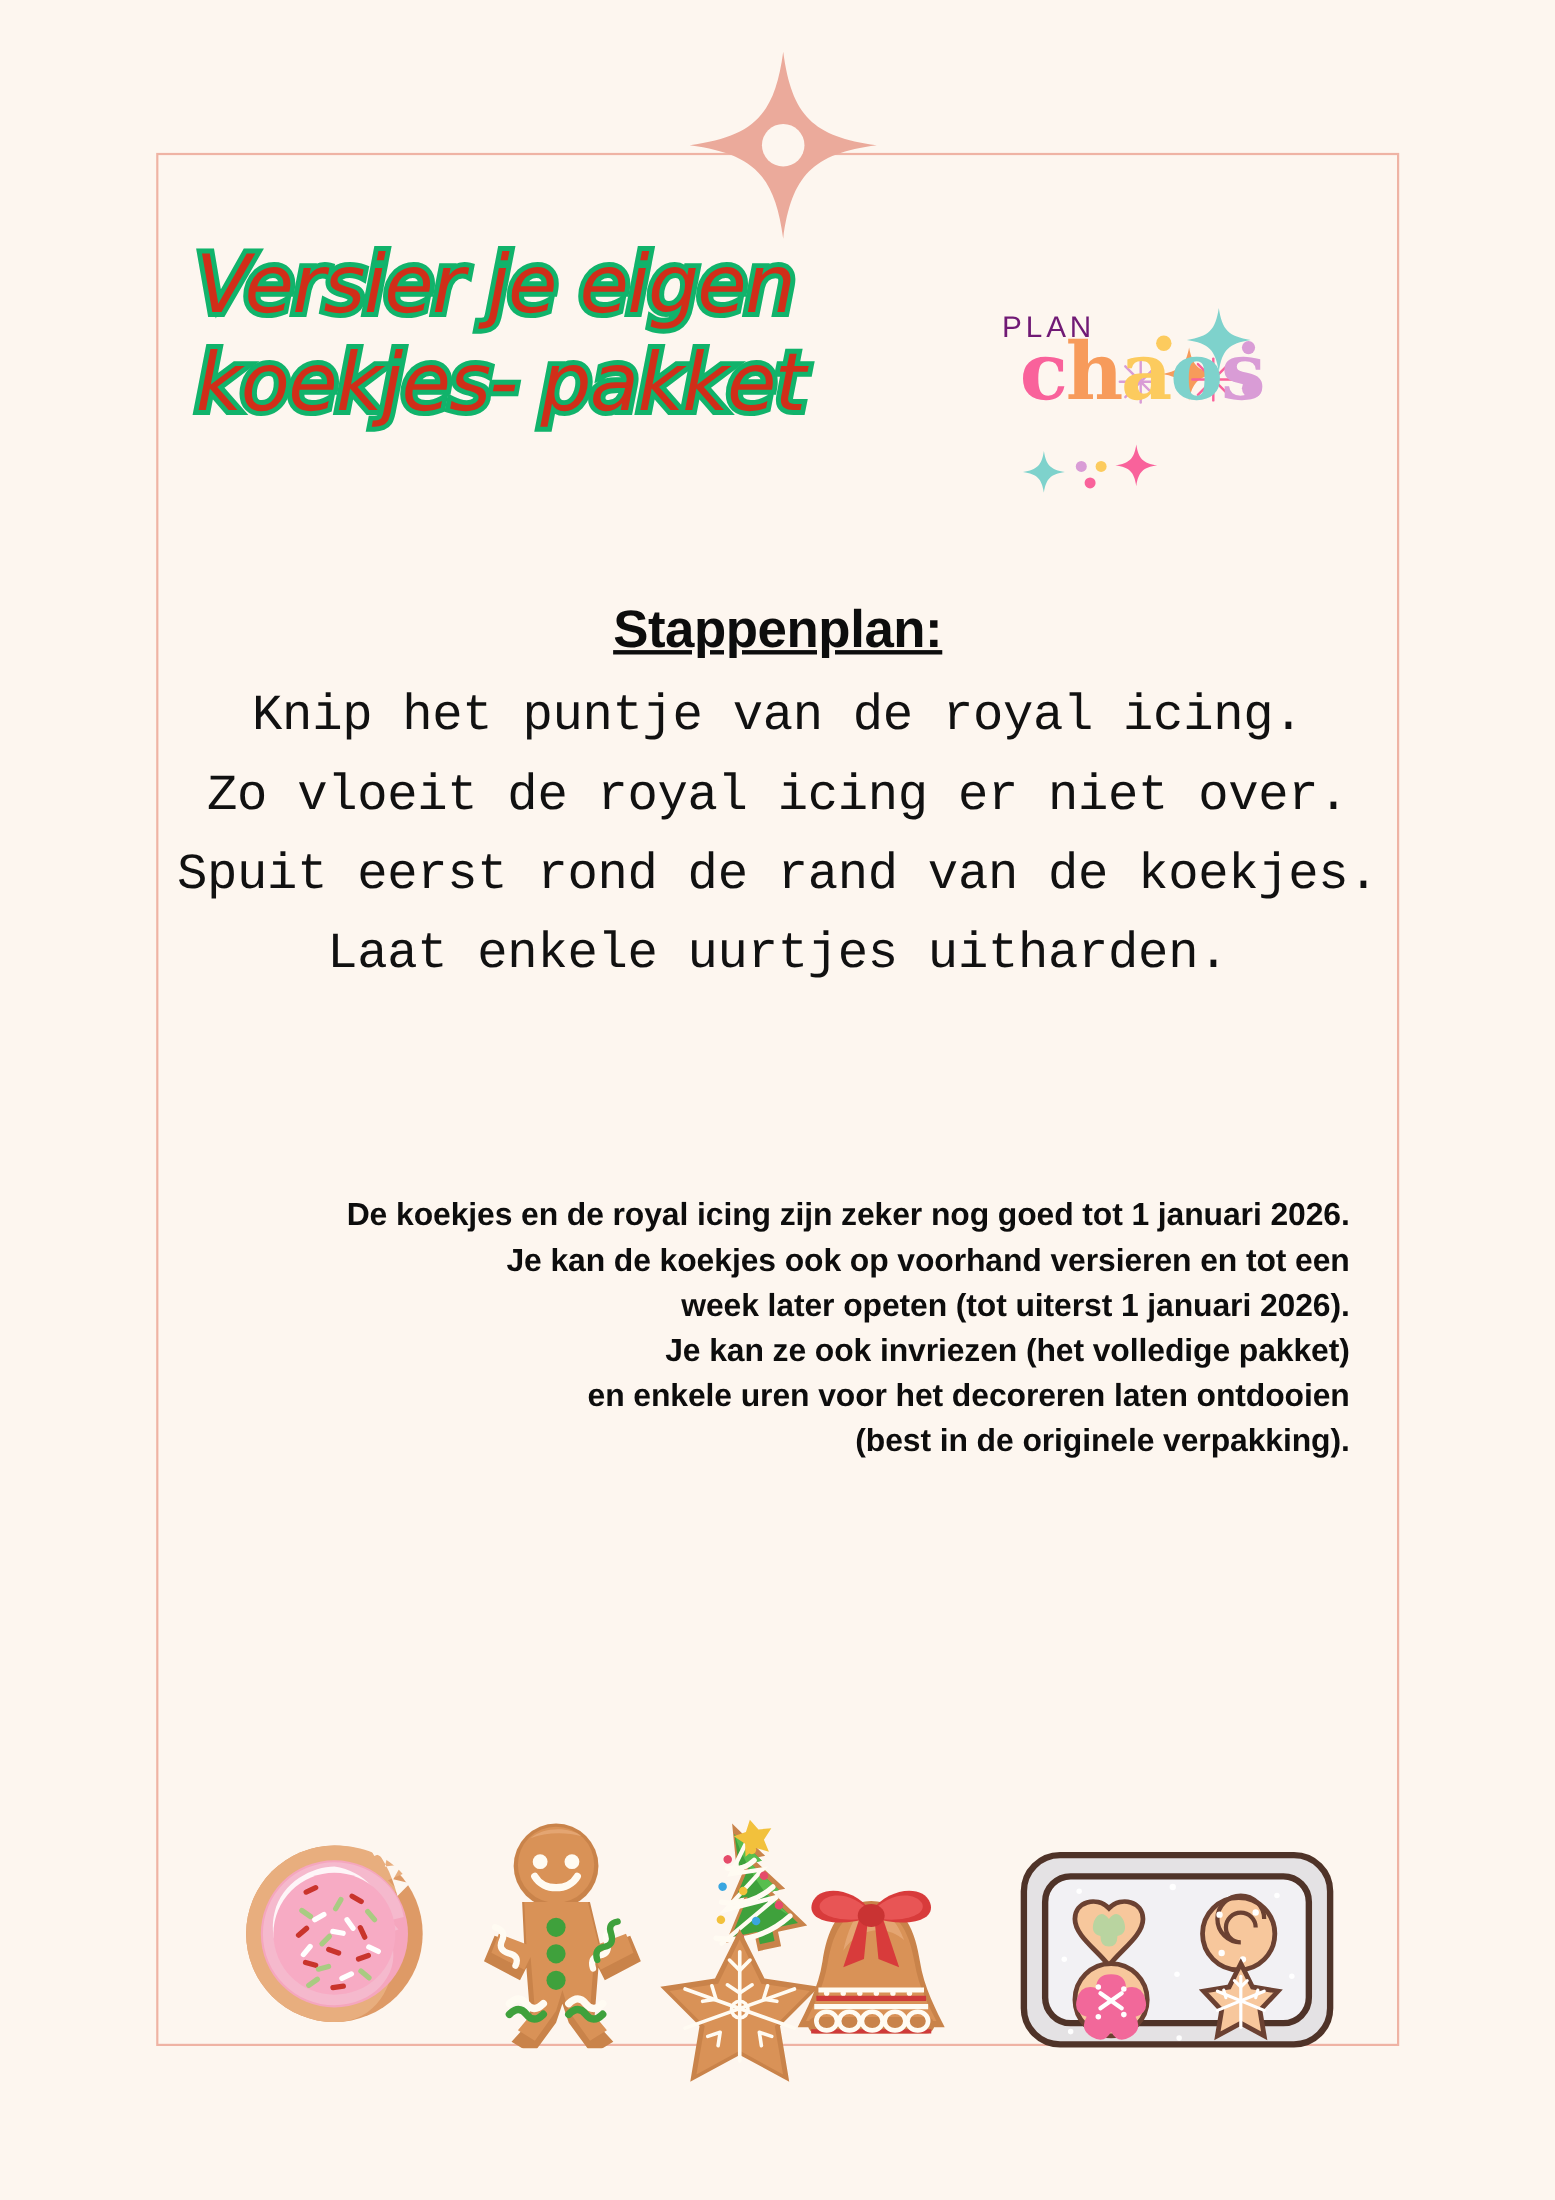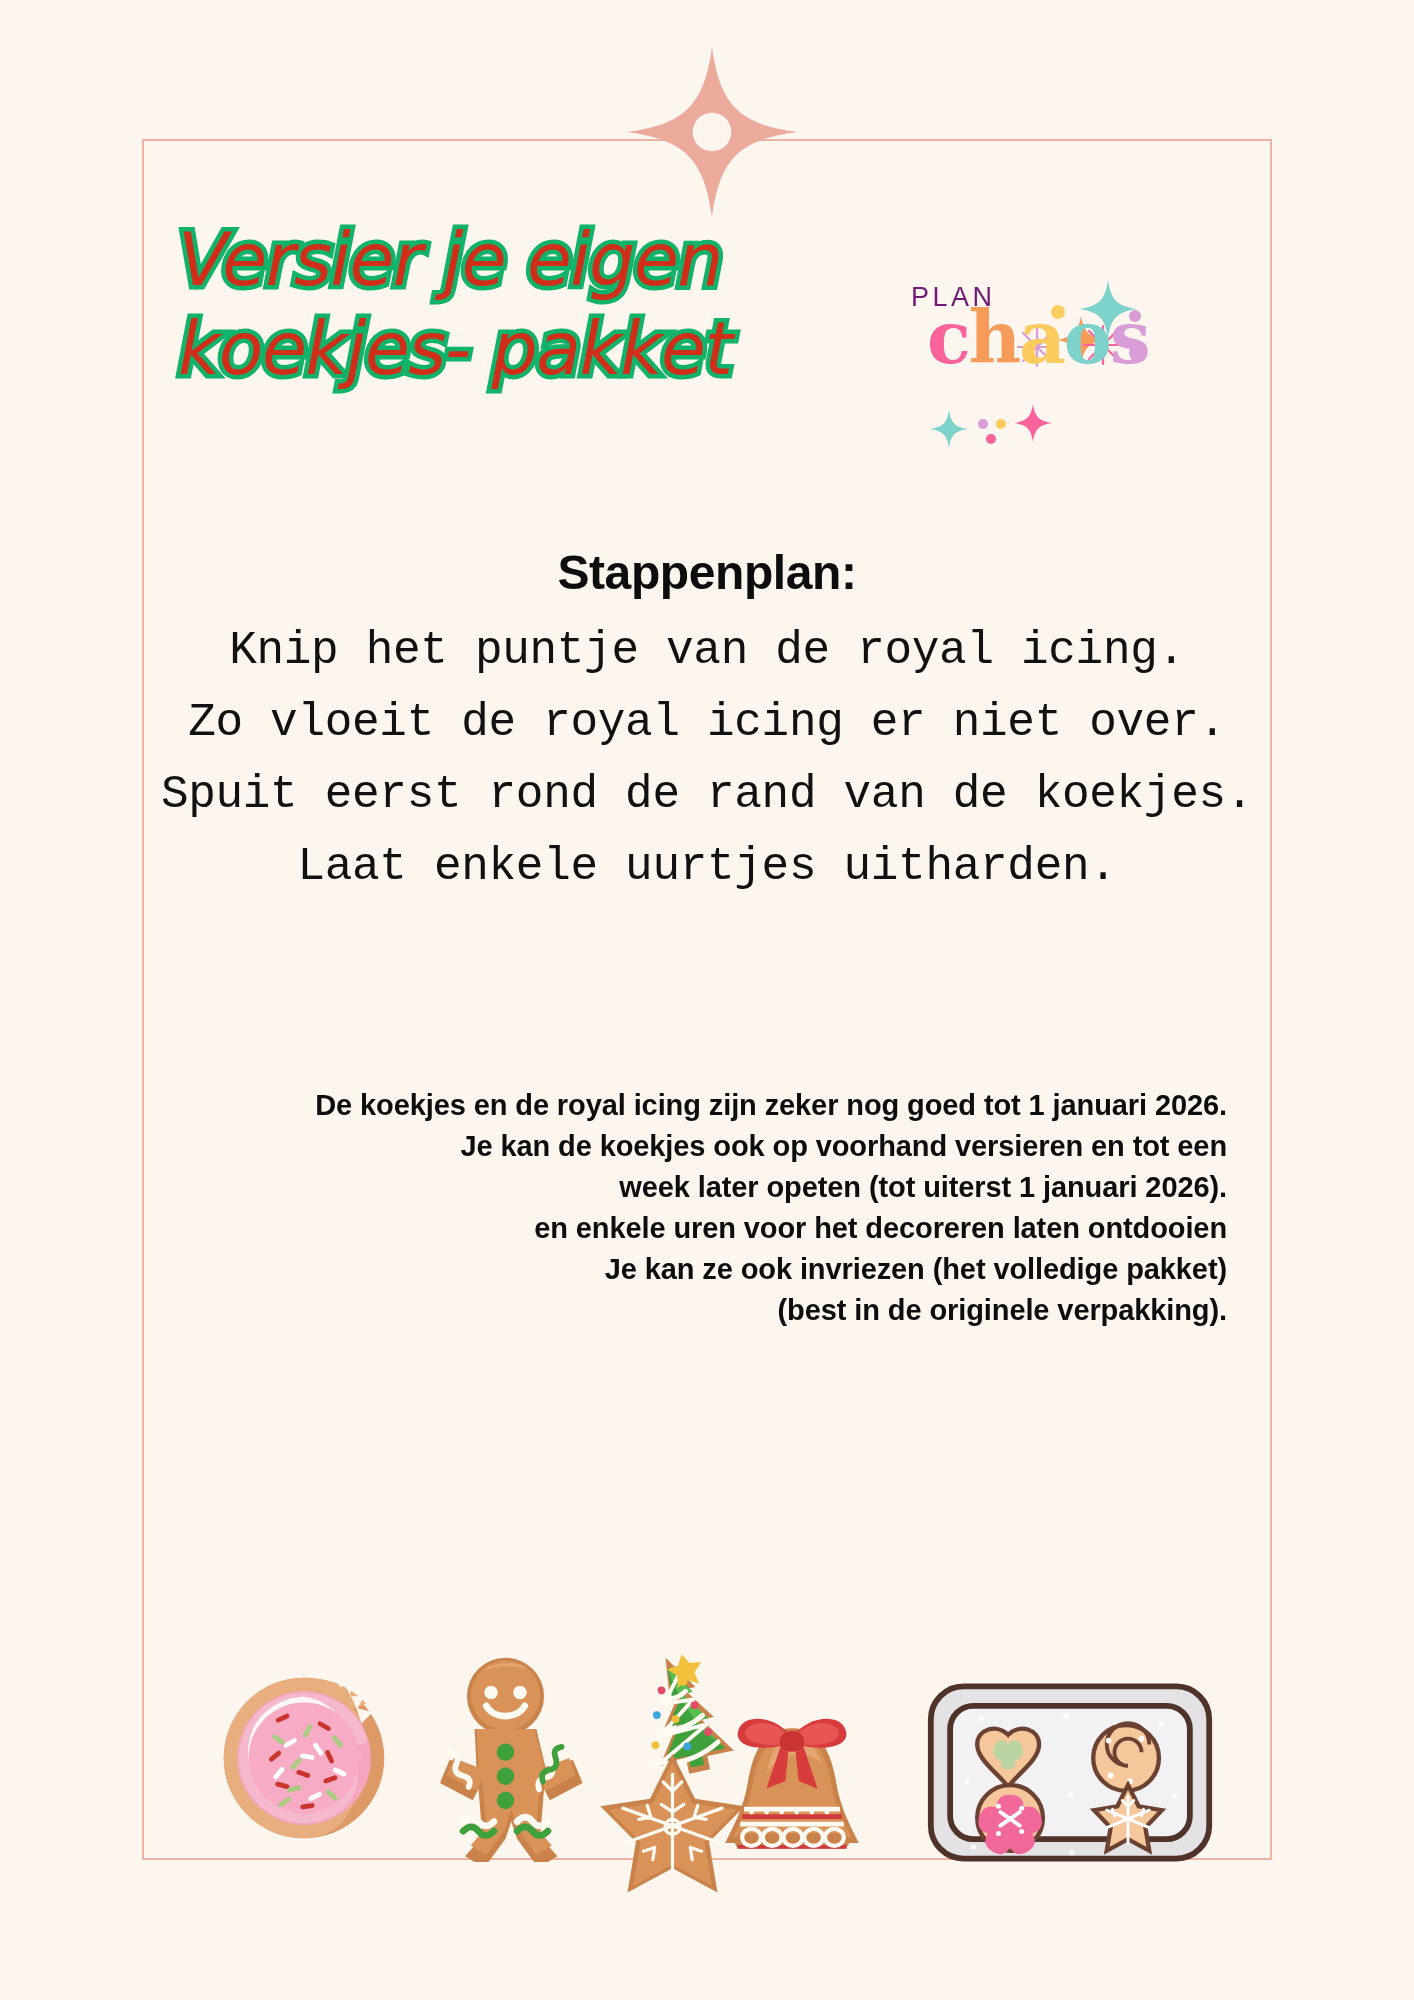--- a/index.html
+++ b/index.html
@@ -90,20 +90,21 @@
     position: absolute;
     left: 0;
     top: 545px;
     width: 1414px;
     text-align: center;
     font-family: "Liberation Sans Narrow", "Liberation Sans", sans-serif;
     font-weight: 700;
     font-size: 48px;
     color: #0D0D0D;
     letter-spacing: -0.4px;
+    text-decoration: underline;
   }
   .steps {
     position: absolute;
     left: 0;
     top: 615px;
     width: 1414px;
     text-align: center;
     font-family: Liberation Mono, monospace;
     font-size: 46px;
     line-height: 72px;
@@ -203,22 +204,22 @@
   <div class="steps">
       <div>Knip het puntje van de royal icing.</div>
       <div>Zo vloeit de royal icing er niet over.</div>
       <div>Spuit eerst rond de rand van de koekjes.</div>
       <div>Laat enkele uurtjes uitharden.</div>
     </div>
   <div class="storage">
       <div>De koekjes en de royal icing zijn zeker nog goed tot 1 januari 2026.</div>
       <div>Je kan de koekjes ook op voorhand versieren en tot een</div>
       <div>week later opeten (tot uiterst 1 januari 2026).</div>
+      <div>Je kan ze ook invriezen (het volledige pakket)</div>
       <div>en enkele uren voor het decoreren laten ontdooien</div>
-      <div>Je kan ze ook invriezen (het volledige pakket)</div>
       <div>(best in de originele verpakking).</div>
     </div>
 
   <div class="cookies-row">
 
     <svg class="ill ill-donut" viewBox="0 0 180 180">
       <path d="M90 6 a84 84 0 1 0 0 168 a84 84 0 0 0 0 -168 Z" fill="#DE9A66"></path>
       <path d="M90 6 C118 6 140 16 155 33 l-14 6 l10 10 l-14 4 l9 12 l-15 2 l6 13 C156 96 150 174 90 174 a84 84 0 0 1 0 -168 Z" fill="#E8AE7E"></path>
       <circle cx="90" cy="90" r="70" fill="#F5A6BE"></circle>
       <path d="M90 22 C124 22 152 46 156 74 l-13 3 l8 9 l-13 4 l7 11 C152 130 126 158 90 158 a68 68 0 0 1 0 -136 Z" fill="#F5B9CD"></path>

